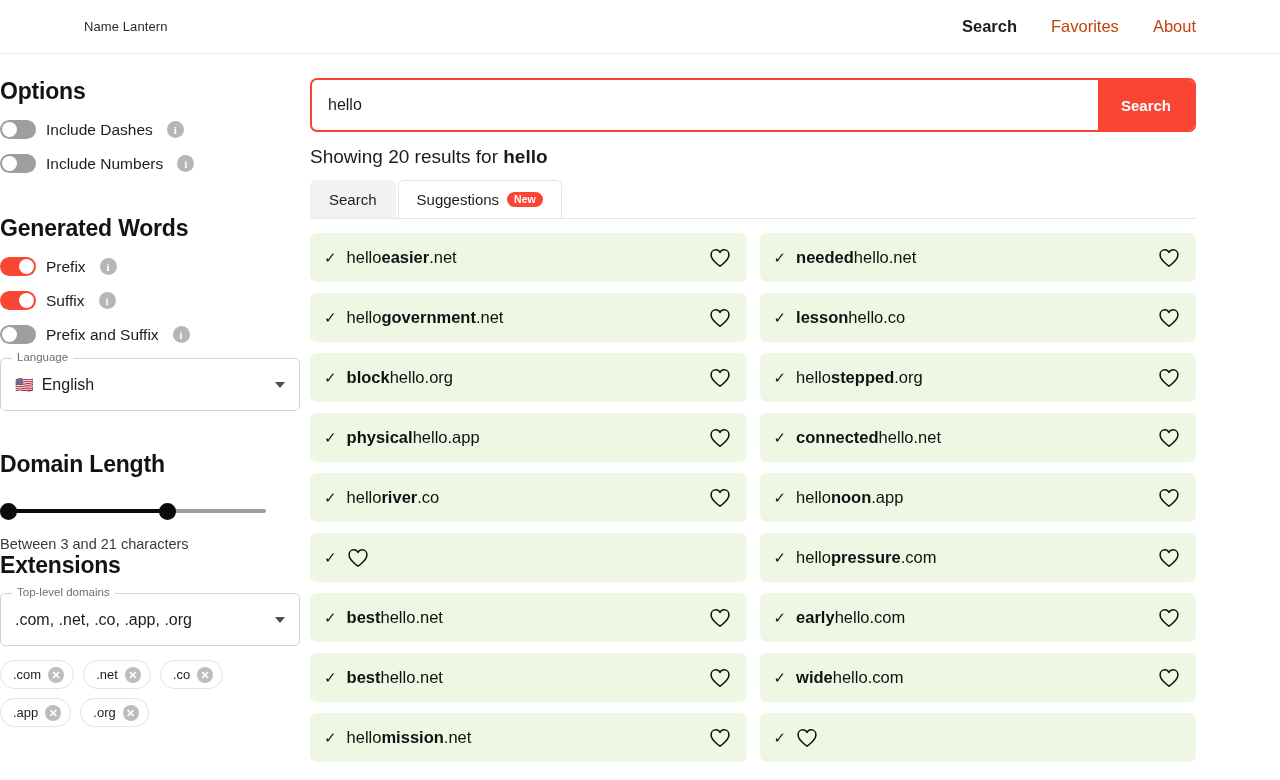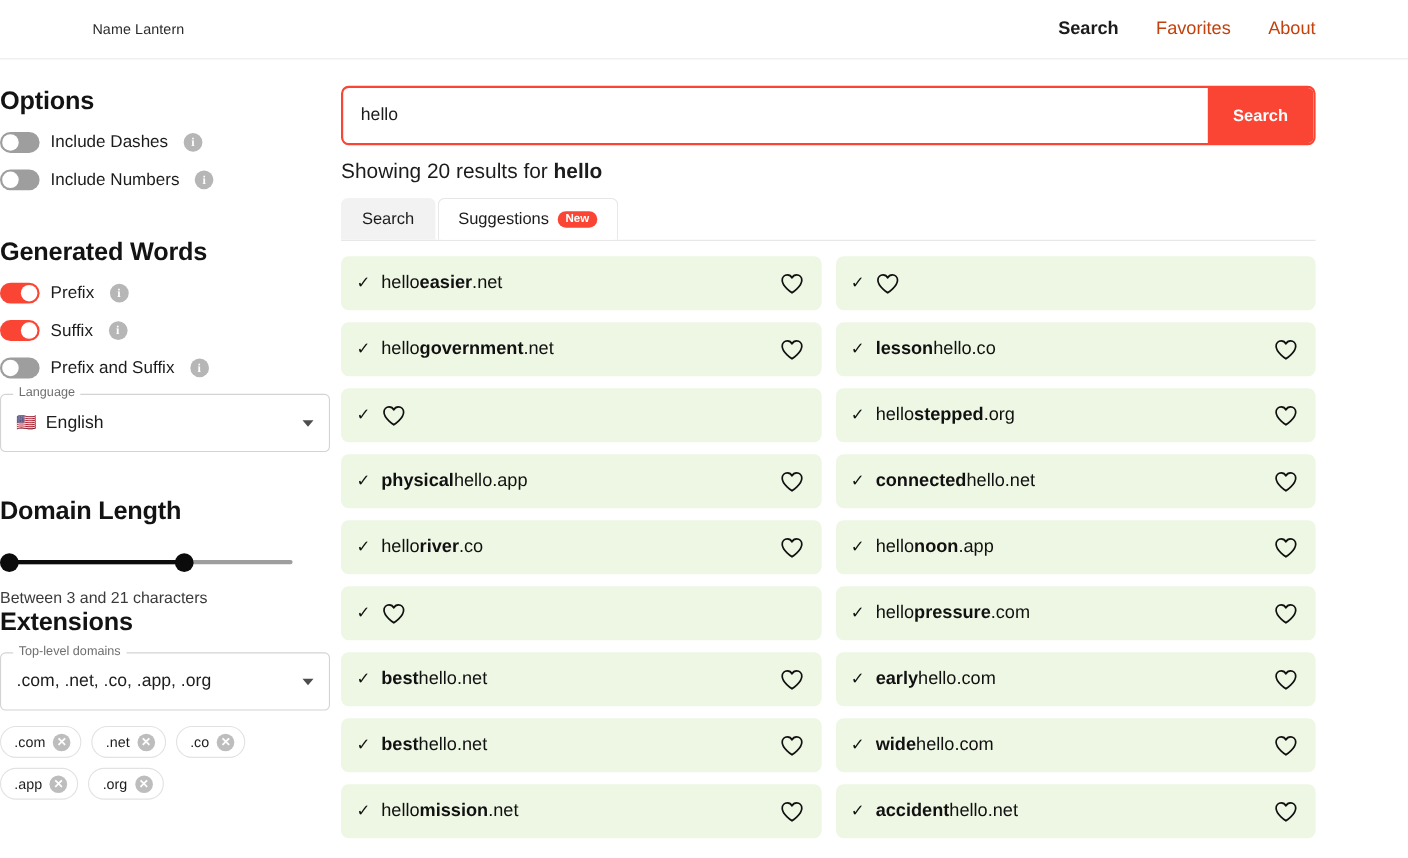--- a/index.html
+++ b/index.html
@@ -452,20 +452,21 @@
           <span class="check">✓</span>
           <span class="domain-text"><span>hello</span><span class="hi">easier</span><span>.net</span></span>
           <span class="heart">
             <svg width="22" height="20" viewBox="0 0 24 22" fill="none" stroke="#111" stroke-width="1.7" stroke-linejoin="round">
               <path d="M12 20 C12 20 2.2 13.6 2.2 7.4 C2.2 4.2 4.6 2 7.3 2 C9.4 2 11.2 3.3 12 5 C12.8 3.3 14.6 2 16.7 2 C19.4 2 21.8 4.2 21.8 7.4 C21.8 13.6 12 20 12 20 Z"></path>
             </svg>
           </span>
         </div>
         <div class="result-row">
           <span class="check">✓</span>
+          <span class="domain-text"><span class="hi">needed</span><span>hello.net</span></span>
           <span class="heart">
             <svg width="22" height="20" viewBox="0 0 24 22" fill="none" stroke="#111" stroke-width="1.7" stroke-linejoin="round">
               <path d="M12 20 C12 20 2.2 13.6 2.2 7.4 C2.2 4.2 4.6 2 7.3 2 C9.4 2 11.2 3.3 12 5 C12.8 3.3 14.6 2 16.7 2 C19.4 2 21.8 4.2 21.8 7.4 C21.8 13.6 12 20 12 20 Z"></path>
             </svg>
           </span>
         </div>
         <div class="result-row">
           <span class="check">✓</span>
           <span class="domain-text"><span>hello</span><span class="hi">government</span><span>.net</span></span>
           <span class="heart">
@@ -478,20 +479,21 @@
           <span class="check">✓</span>
           <span class="domain-text"><span class="hi">lesson</span><span>hello.co</span></span>
           <span class="heart">
             <svg width="22" height="20" viewBox="0 0 24 22" fill="none" stroke="#111" stroke-width="1.7" stroke-linejoin="round">
               <path d="M12 20 C12 20 2.2 13.6 2.2 7.4 C2.2 4.2 4.6 2 7.3 2 C9.4 2 11.2 3.3 12 5 C12.8 3.3 14.6 2 16.7 2 C19.4 2 21.8 4.2 21.8 7.4 C21.8 13.6 12 20 12 20 Z"></path>
             </svg>
           </span>
         </div>
         <div class="result-row">
           <span class="check">✓</span>
+          <span class="domain-text"><span class="hi">block</span><span>hello.org</span></span>
           <span class="heart">
             <svg width="22" height="20" viewBox="0 0 24 22" fill="none" stroke="#111" stroke-width="1.7" stroke-linejoin="round">
               <path d="M12 20 C12 20 2.2 13.6 2.2 7.4 C2.2 4.2 4.6 2 7.3 2 C9.4 2 11.2 3.3 12 5 C12.8 3.3 14.6 2 16.7 2 C19.4 2 21.8 4.2 21.8 7.4 C21.8 13.6 12 20 12 20 Z"></path>
             </svg>
           </span>
         </div>
         <div class="result-row">
           <span class="check">✓</span>
           <span class="domain-text"><span>hello</span><span class="hi">stepped</span><span>.org</span></span>
           <span class="heart">
@@ -593,21 +595,20 @@
           <span class="check">✓</span>
           <span class="domain-text"><span>hello</span><span class="hi">mission</span><span>.net</span></span>
           <span class="heart">
             <svg width="22" height="20" viewBox="0 0 24 22" fill="none" stroke="#111" stroke-width="1.7" stroke-linejoin="round">
               <path d="M12 20 C12 20 2.2 13.6 2.2 7.4 C2.2 4.2 4.6 2 7.3 2 C9.4 2 11.2 3.3 12 5 C12.8 3.3 14.6 2 16.7 2 C19.4 2 21.8 4.2 21.8 7.4 C21.8 13.6 12 20 12 20 Z"></path>
             </svg>
           </span>
         </div>
         <div class="result-row">
           <span class="check">✓</span>
-          <span class="domain-text"><span class="hi">accident</span><span>hello.net</span></span>
           <span class="heart">
             <svg width="22" height="20" viewBox="0 0 24 22" fill="none" stroke="#111" stroke-width="1.7" stroke-linejoin="round">
               <path d="M12 20 C12 20 2.2 13.6 2.2 7.4 C2.2 4.2 4.6 2 7.3 2 C9.4 2 11.2 3.3 12 5 C12.8 3.3 14.6 2 16.7 2 C19.4 2 21.8 4.2 21.8 7.4 C21.8 13.6 12 20 12 20 Z"></path>
             </svg>
           </span>
         </div>
       </div>
 
   </main>
 </div>

